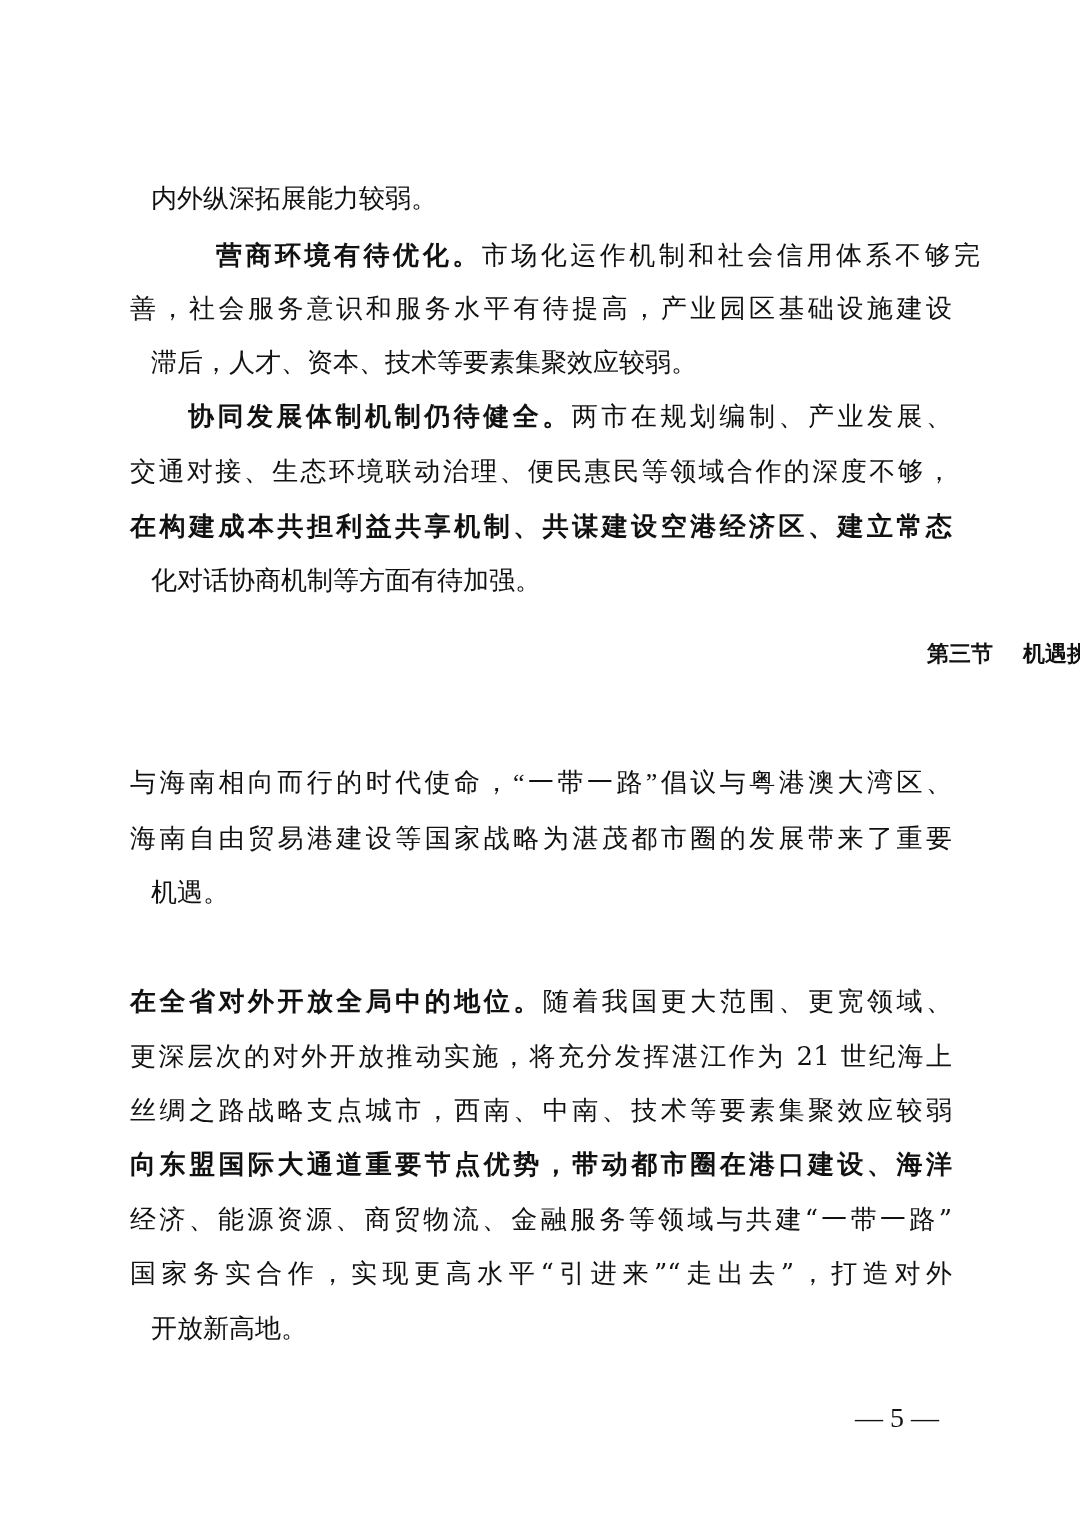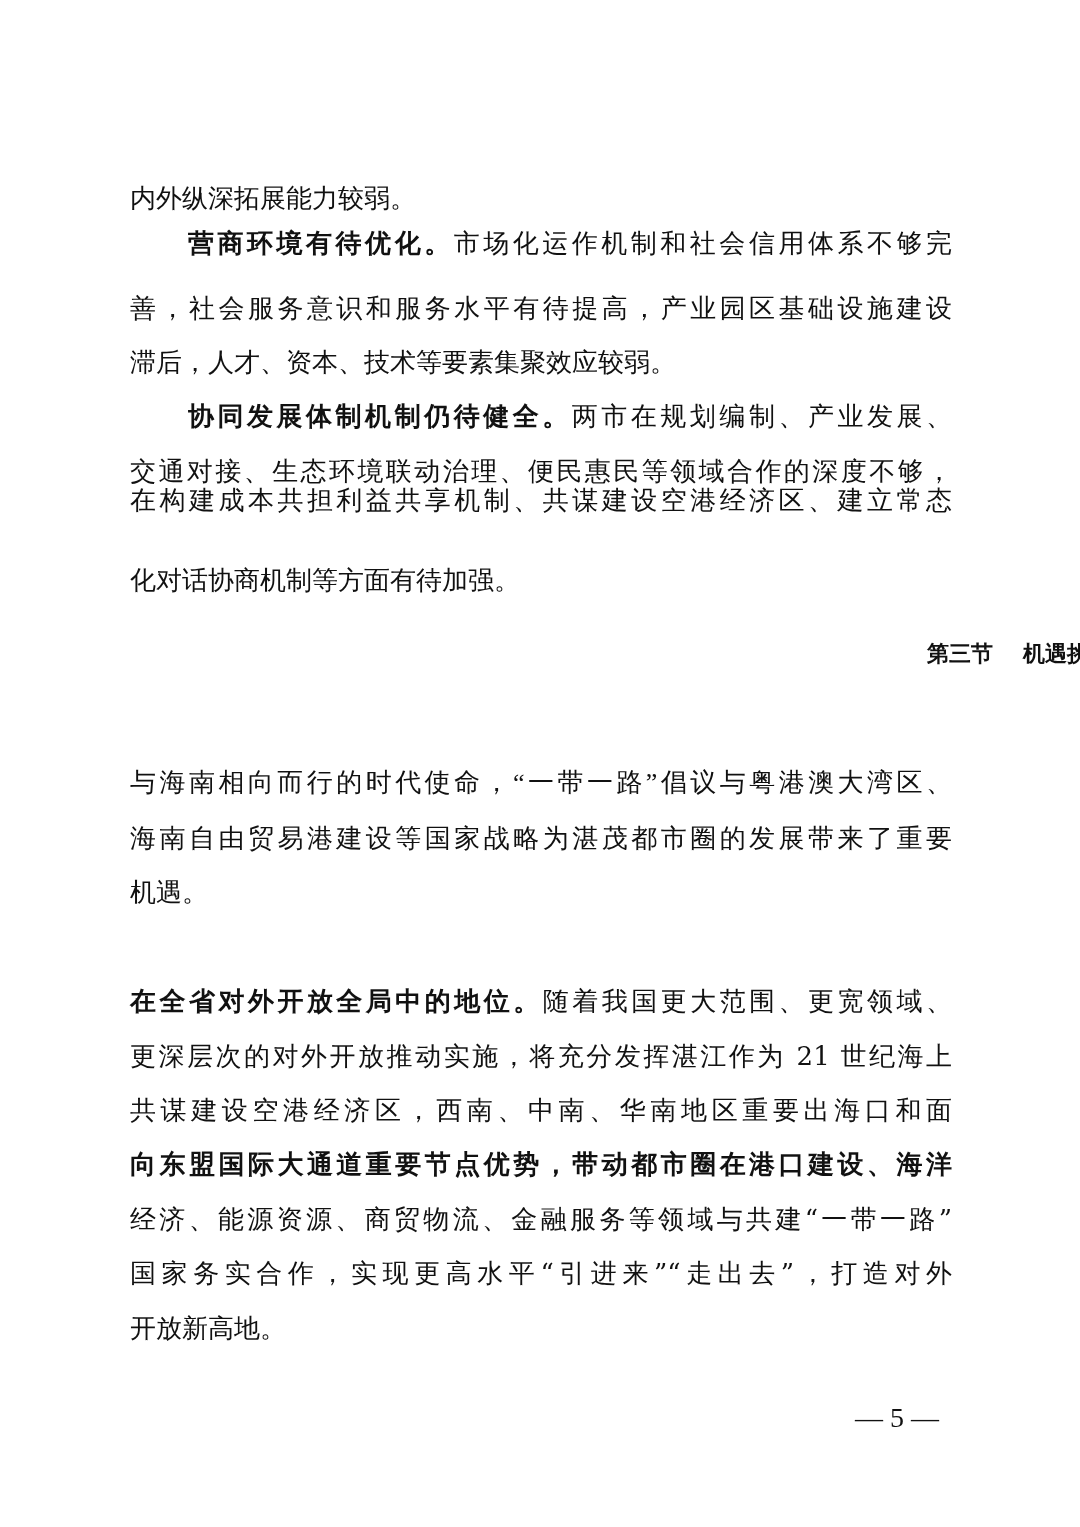--- a/index.html
+++ b/index.html
@@ -2,54 +2,54 @@
 <html><head>
 <meta charset="utf-8">
 <style>
   html, body { margin: 0; padding: 0; background: #ffffff; }
   body { width: 1080px; height: 1527px; position: relative; overflow: hidden;
          font-family: "DejaVu Serif", "Liberation Serif", serif; color: #111111; }
   .page { position: absolute; left: 0; top: 0; width: 1080px; height: 1527px; }
   .line { position: absolute; left: 130px; width: 822px; height: 40px;
           font-size: 26px; line-height: 40px; white-space: nowrap;
           text-align: justify; text-align-last: justify; letter-spacing: 0; }
-  .line.last { text-align-last: left; }
+  .line.last { text-align-last: left; margin-left: 21px; }
   .line.indent { left: 188px; width: 764px; }
   .b { font-weight: bold; font-family: "DejaVu Sans", "Liberation Sans", sans-serif; }
   .heading { position: absolute; left: 0; width: 1080px; text-align: right;
              font-size: 22px; line-height: 40px; font-weight: bold;
              font-family: "DejaVu Sans", "Liberation Sans", sans-serif; margin-left: 31px; }
   .heading .gap { display: inline-block; width: 30px; }
   .pagenum { position: absolute; left: 855px; top: 1400px; font-size: 28px;
              line-height: 36px; font-family: "Liberation Serif", serif; white-space: nowrap; }
 </style>
 </head>
 <body>
 
 <div class="page">
 
   <div class="line last" style="top:178px;">内外纵深拓展能力较弱。</div>
 
-  <div class="line indent" style="top:223px;"><span class="b">营商环境有待优化。</span><span>市场化运作机制和社会信用体系不够完</span></div>
+  <div class="line indent" style="top:235px;margin-left:28px;"><span class="b">营商环境有待优化。</span><span>市场化运作机制和社会信用体系不够完</span></div>
   <div class="line" style="top:288px;">善，社会服务意识和服务水平有待提高，产业园区基础设施建设</div>
   <div class="line last" style="top:342px;">滞后，人才、资本、技术等要素集聚效应较弱。</div>
 
   <div class="line indent" style="top:396px;"><span class="b">协同发展体制机制仍待健全。</span><span>两市在规划编制、产业发展、</span></div>
   <div class="line" style="top:451px;">交通对接、生态环境联动治理、便民惠民等领域合作的深度不够，</div>
-  <div class="line" style="top:480px;">在构建成本共担利益共享机制、共谋建设空港经济区、建立常态</div>
+  <div class="line" style="top:506px;font-weight:bold;">在构建成本共担利益共享机制、共谋建设空港经济区、建立常态</div>
   <div class="line last" style="top:560px;">化对话协商机制等方面有待加强。</div>
 
   <div class="heading" style="top:634px;"><span>第三节</span><span class="gap"></span><span>机遇挑战</span></div>
 
   <div class="line" style="top:763px;font-family:Liberation Serif, serif;">与海南相向而行的时代使命，“一带一路”倡议与粤港澳大湾区、</div>
   <div class="line" style="top:818px;">海南自由贸易港建设等国家战略为湛茂都市圈的发展带来了重要</div>
   <div class="line last" style="top:872px;">机遇。</div>
 
   <div class="line" style="top:981px;"><span class="b">在全省对外开放全局中的地位。</span><span>随着我国更大范围、更宽领域、</span></div>
   <div class="line" style="top:1036px;">更深层次的对外开放推动实施，将充分发挥湛江作为 21 世纪海上</div>
-  <div class="line" style="top:1090px;">共谋建设空港经济区，西南、中南、华南地区重要出海口和面</div>
+  <div class="line" style="top:1090px;">丝绸之路战略支点城市，西南、中南、技术等要素集聚效应较弱</div>
   <div class="line" style="top:1144px;font-weight:bold;">向东盟国际大通道重要节点优势，带动都市圈在港口建设、海洋</div>
   <div class="line" style="top:1199px;">经济、能源资源、商贸物流、金融服务等领域与共建“一带一路”</div>
   <div class="line" style="top:1253px;">国家务实合作，实现更高水平“引进来”“走出去”，打造对外</div>
   <div class="line last" style="top:1308px;">开放新高地。</div>
 
   <div class="pagenum">— 5 —</div>
 </div>
 
 </body></html>

